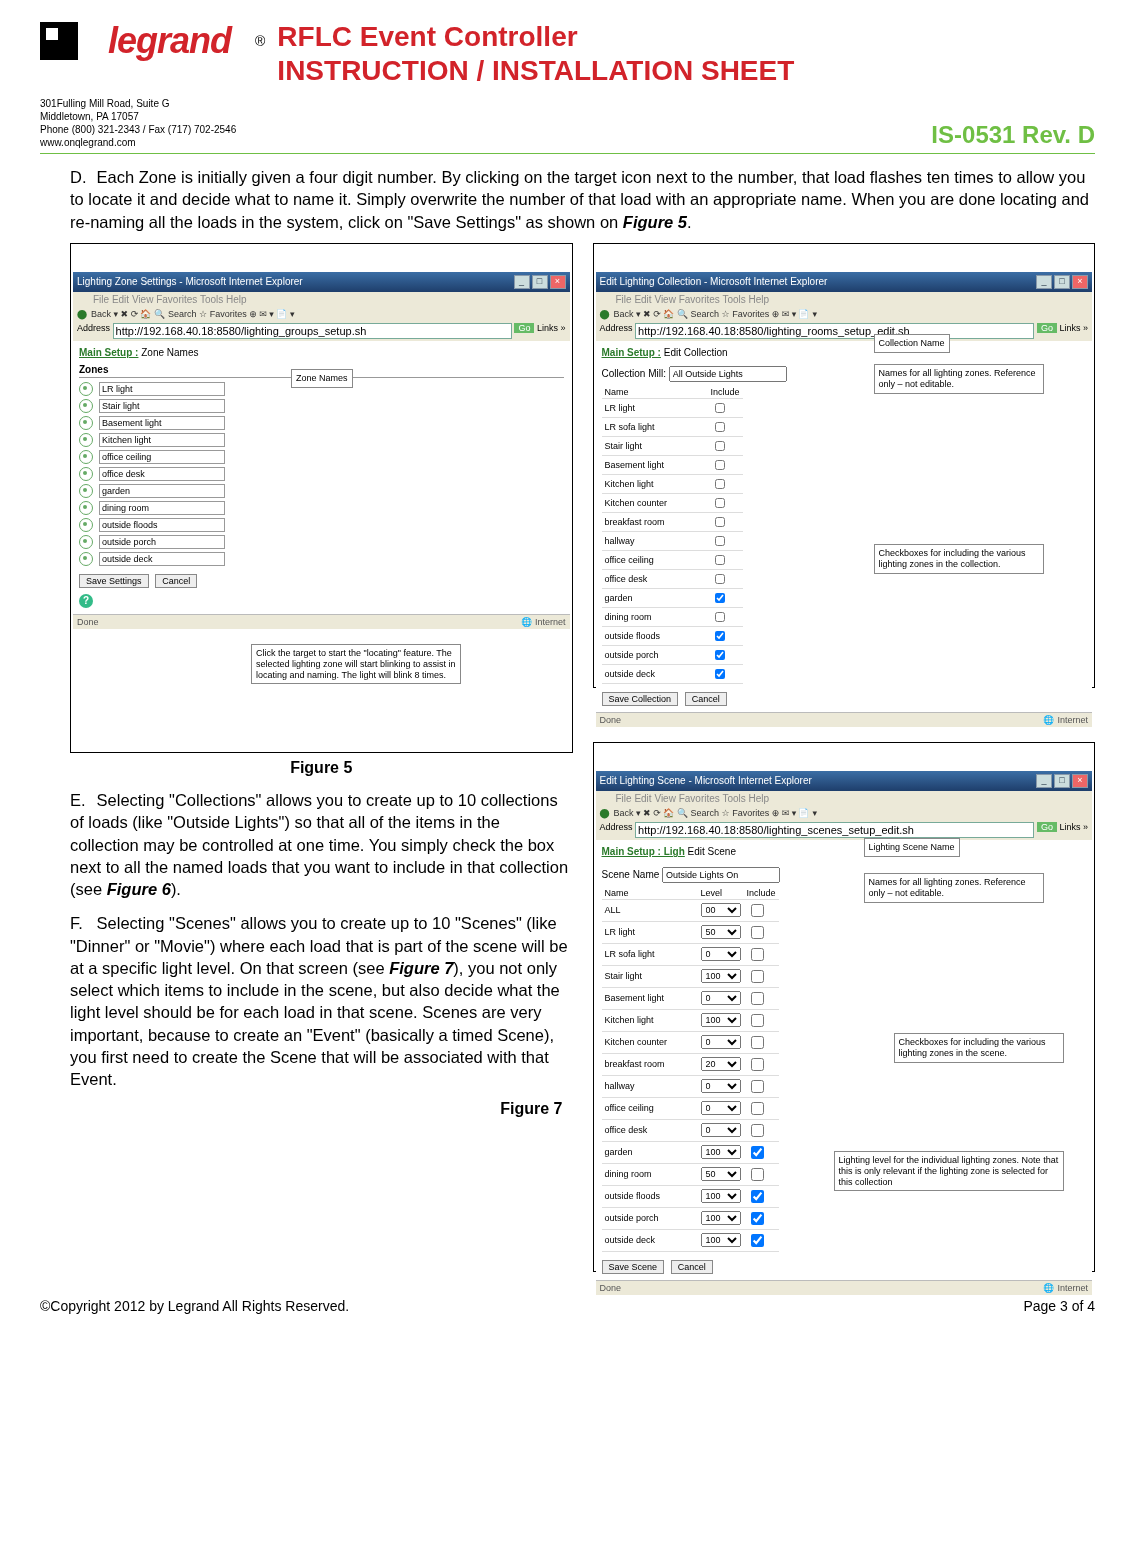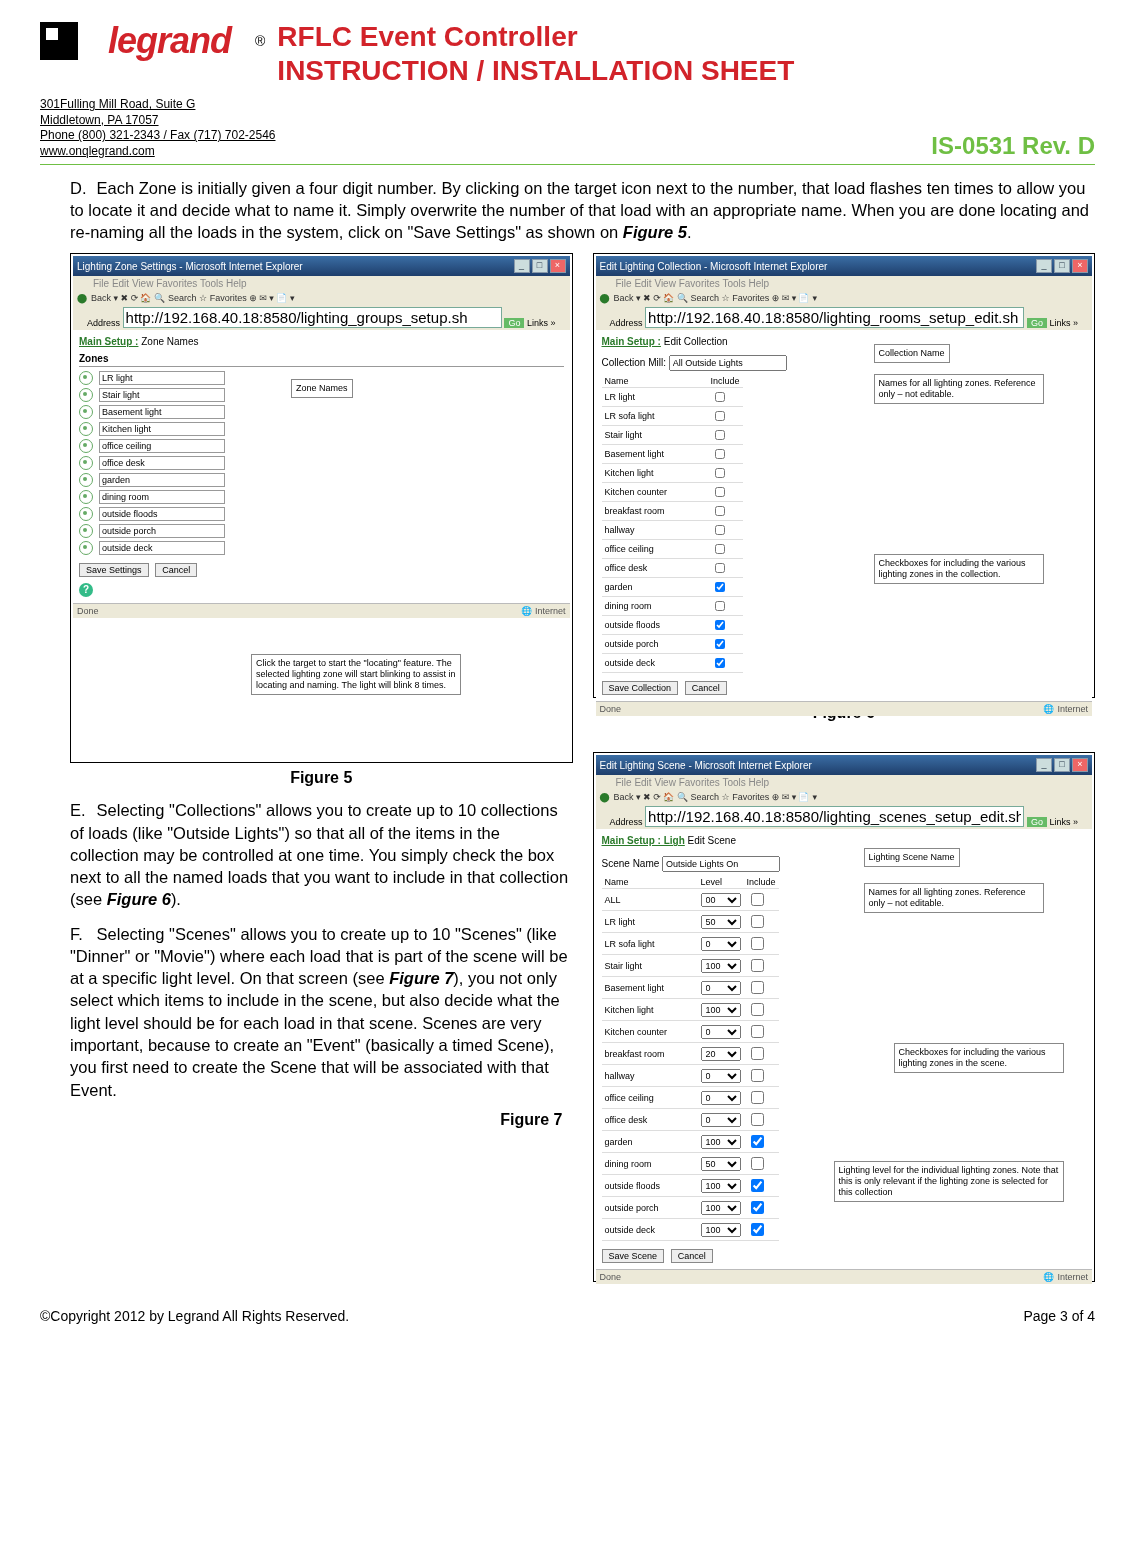--- a/index.html
+++ b/index.html
@@ -60,23 +60,22 @@
   }
   .subheader {
     display: flex;
     justify-content: space-between;
     align-items: flex-end;
     margin-top: 10px;
     border-bottom: 1px solid #6fbf44;
     padding-bottom: 4px;
   }
   .addr {
-    font-size: 12px;
+    font-size: 10px;
     line-height: 1.3;
-    text-decoration: underline;
   }
   .rev {
     color: #6fbf44;
     font-weight: bold;
     font-size: 24px;
   }
   .body-text {
     margin: 12px 0 10px 30px;
     font-size: 16.5px;
     line-height: 1.35;
@@ -102,36 +101,37 @@
     font-weight: bold;
     font-size: 16px;
     margin: 6px 0;
   }
   .col {
     flex: 1;
   }
   .ie-window {
     font-size: 10px;
     width: 100%;
+    margin-top: 26px;
   }
   .ie-title {
     background: linear-gradient(#3b6ea5,#1e3e6b);
     color: #fff;
     padding: 3px 4px;
     display: flex;
     justify-content: space-between;
     align-items: center;
   }
   .ie-ctrls span { display:inline-block; width:14px;height:12px;background:#cdd;border:1px solid #89a;margin-left:2px;text-align:center;line-height:11px;color:#234;font-size:9px;}
   .ie-ctrls .close{background:#e66;color:#fff;}
   .ie-menu { background:#ece9d8;color:#888;padding:2px 20px; }
   .ie-tool { background:#ece9d8;padding:2px 4px;display:flex;align-items:center;gap:4px;font-size:9px;color:#333;}
   .ie-tool .grn{color:#2a7a2a;font-weight:bold;}
-  .ie-addr { background:#ece9d8;padding:2px 14px;display:flex;align-items:flex-end;font-size:9px;}
-  .ie-addr input{flex:1;font-size:15px;border:1px solid #7a9;padding:1px 2px;}
+  .ie-addr { background:#ece9d8;padding:2px 4px;display:flex;align-items:flex-start;font-size:9px;}
+  .ie-addr input{flex:1;font-size:11px;border:1px solid #7a9;padding:1px 2px;}
   .ie-body { background:#fff;padding:6px; }
   .mainsetup { color:#2a7a2a;font-weight:bold;text-decoration:underline; }
   .zonehdr { font-weight:bold;border-bottom:1px solid #999;margin:6px 0 4px;padding-bottom:2px;}
   .zone-list { }
   .zone-row { display:flex;align-items:center;margin:3px 0; }
   .target-ico { width:12px;height:12px;border:1px solid #6a6;border-radius:50%;margin-right:6px;position:relative;}
   .target-ico::after{content:"";position:absolute;width:4px;height:4px;background:#6a6;border-radius:50%;top:3px;left:3px;}
   .zone-row input[type=text]{font-size:9px;border:1px solid #999;padding:1px 2px;width:120px;}
   .btnrow { margin-top:8px; }
   .btnrow button{font-size:9px;border:1px solid #888;background:#eee;padding:1px 6px;margin-right:4px;}

